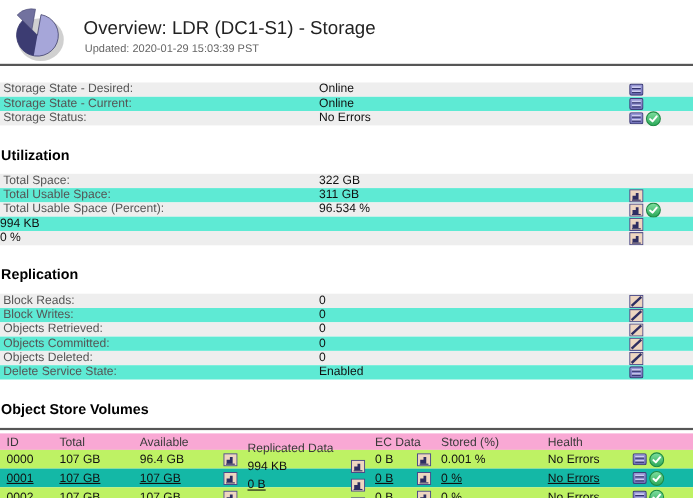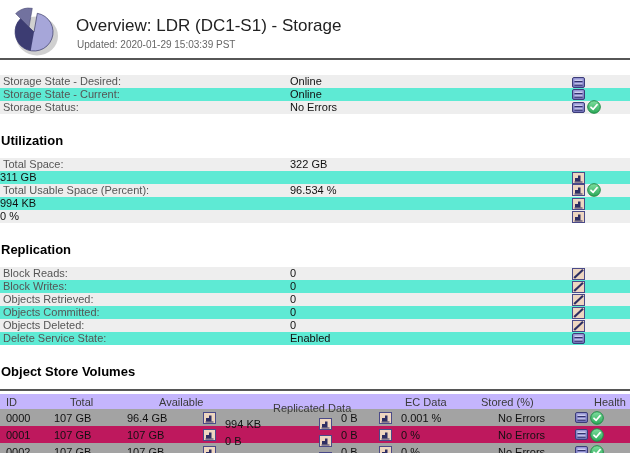--- a/index.html
+++ b/index.html
@@ -11,36 +11,36 @@
   
   .hdr{display:flex;align-items:flex-start;padding:4px 0 0 8px;height:52px;}
   .hdr-text{margin:12px 0 0 16px;}
   .title{font-size:17px;color:#222;}
   .updated{font-size:10px;color:#666;margin-top:3px;margin-left:1px;}
   .thick{height:2px;background:#565656;margin-top:2px;}
 
   
   .rows{margin-top:15px;}
   .row{display:flex;align-items:center;height:13px;font-size:11px;line-height:13px;}
-  .row.a{background:#eeeeee;align-items:flex-end;}
+  .row.a{background:#eeeeee;}
   .row.b{background:#5eead4;}
   .lbl{width:287px;padding-left:3px;color:#555;white-space:nowrap;}
   .val{flex:1;color:#111;white-space:nowrap;}
   .ics{width:58px;display:flex;align-items:center;gap:2px;}
   .ics svg{display:block;}
 
   h2{font-size:13px;font-weight:bold;color:#000;margin:19px 0 10px 1px;}
 
   
   .vol-line{height:2px;background:#565656;margin:4px 0 3px;}
-  .t-head{display:flex;align-items:center;height:15px;background:#c4b5fd;
-          font-size:11px;color:#3a3a3a;gap:16px;}
+  .t-head{display:flex;align-items:center;height:15px;background:#f9a8d4;
+          font-size:11px;color:#3a3a3a;}
   .t-row{display:flex;align-items:center;height:17px;font-size:11px;color:#111;}
-  .t-row.a{background:#a3a3a3;}
-  .t-row.b{background:#be185d;}
+  .t-row.a{background:#bef264;}
+  .t-row.b{background:#14b8a6;text-decoration:underline;}
   .c{padding-left:6px;box-sizing:border-box;white-space:nowrap;}
   .c0{width:48px;}.c1{width:73px;}.c2{width:98px;}.c3{width:116px;margin-top:12px;}
   .c4{width:60px;}.c5{width:97px;}.c6{flex:1;}
   .ci{display:flex;justify-content:space-between;align-items:center;padding-right:3px;}
   .ch{display:flex;justify-content:space-between;align-items:center;padding-right:26px;}
   .hicons{display:flex;align-items:center;gap:2px;}
 </style>
 </head>
 <body>
 
@@ -128,20 +128,21 @@
   </div>
 
   <h2>Utilization</h2>
   <div>
     <div class="row a">
       <div class="lbl">Total Space:</div>
       <div class="val">322 GB</div>
       <div class="ics"></div>
     </div>
     <div class="row b">
+      <div class="lbl">Total Usable Space:</div>
       <div class="val">311 GB</div>
       <div class="ics">
           <svg width="13" height="12" viewBox="0 0 13 12">
             <use href="#icoChart"></use>
           </svg>
         </div>
     </div>
     <div class="row a">
       <div class="lbl">Total Usable Space (Percent):</div>
       <div class="val">96.534 %</div>

